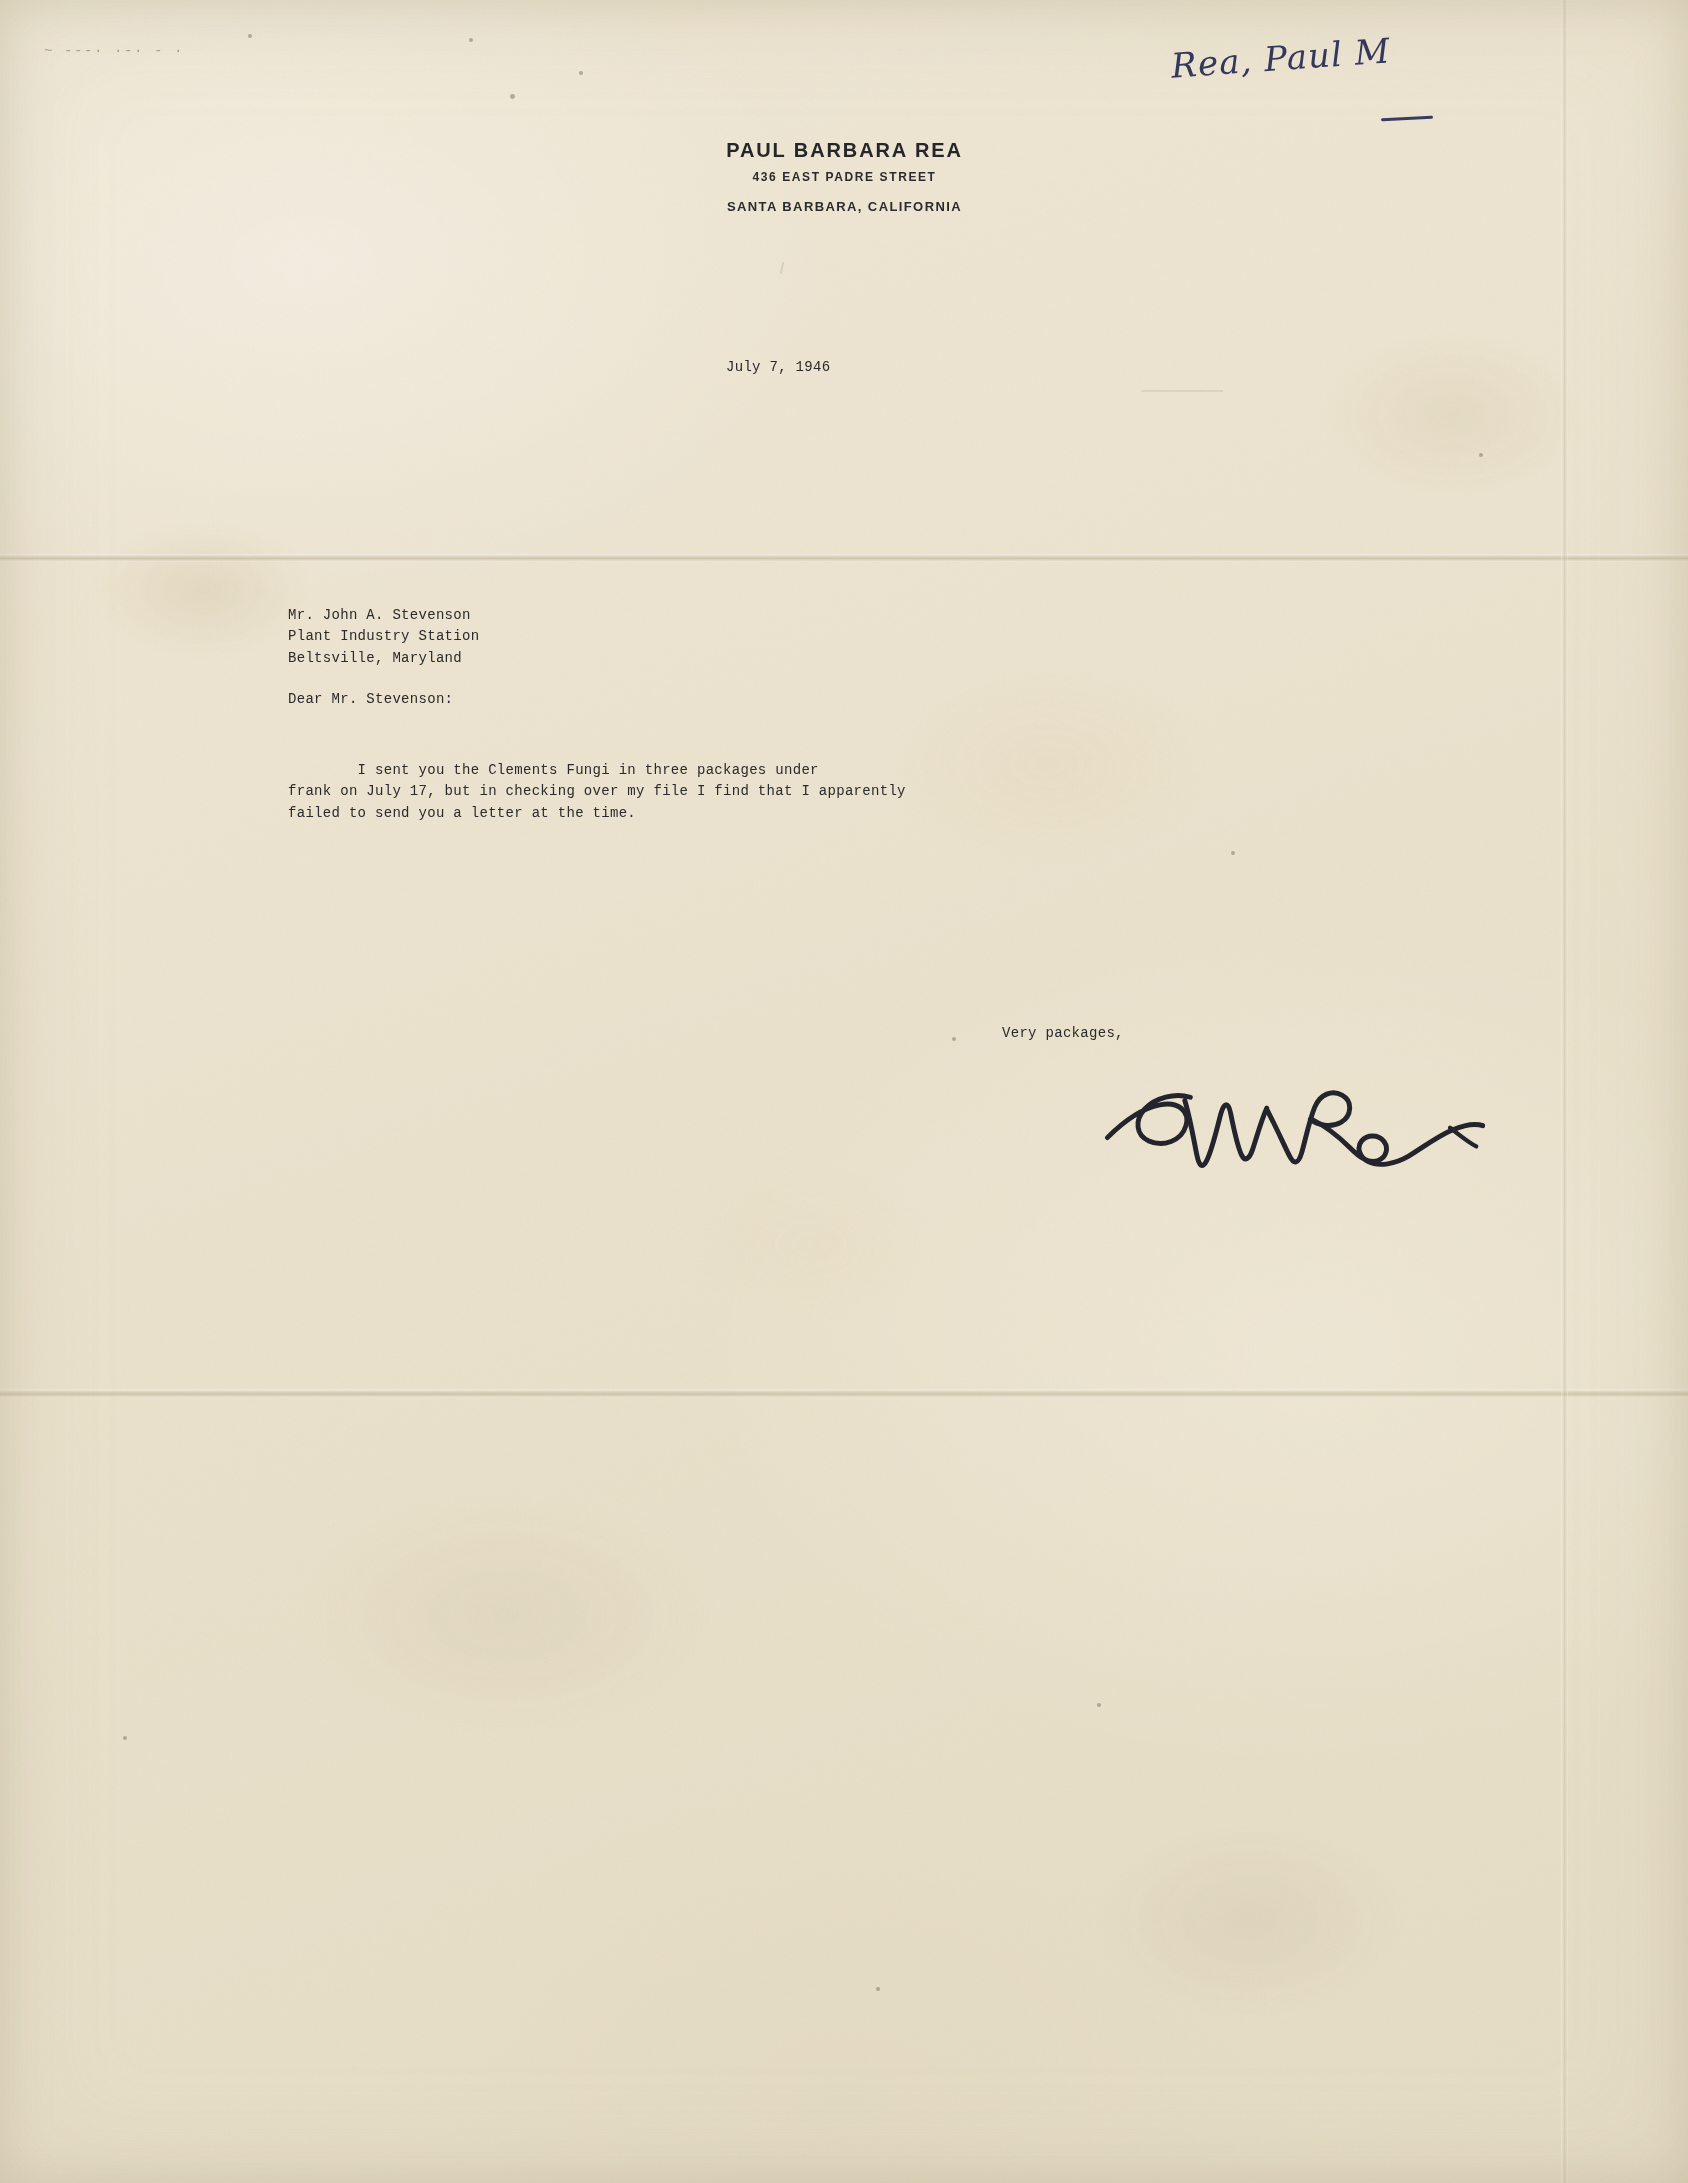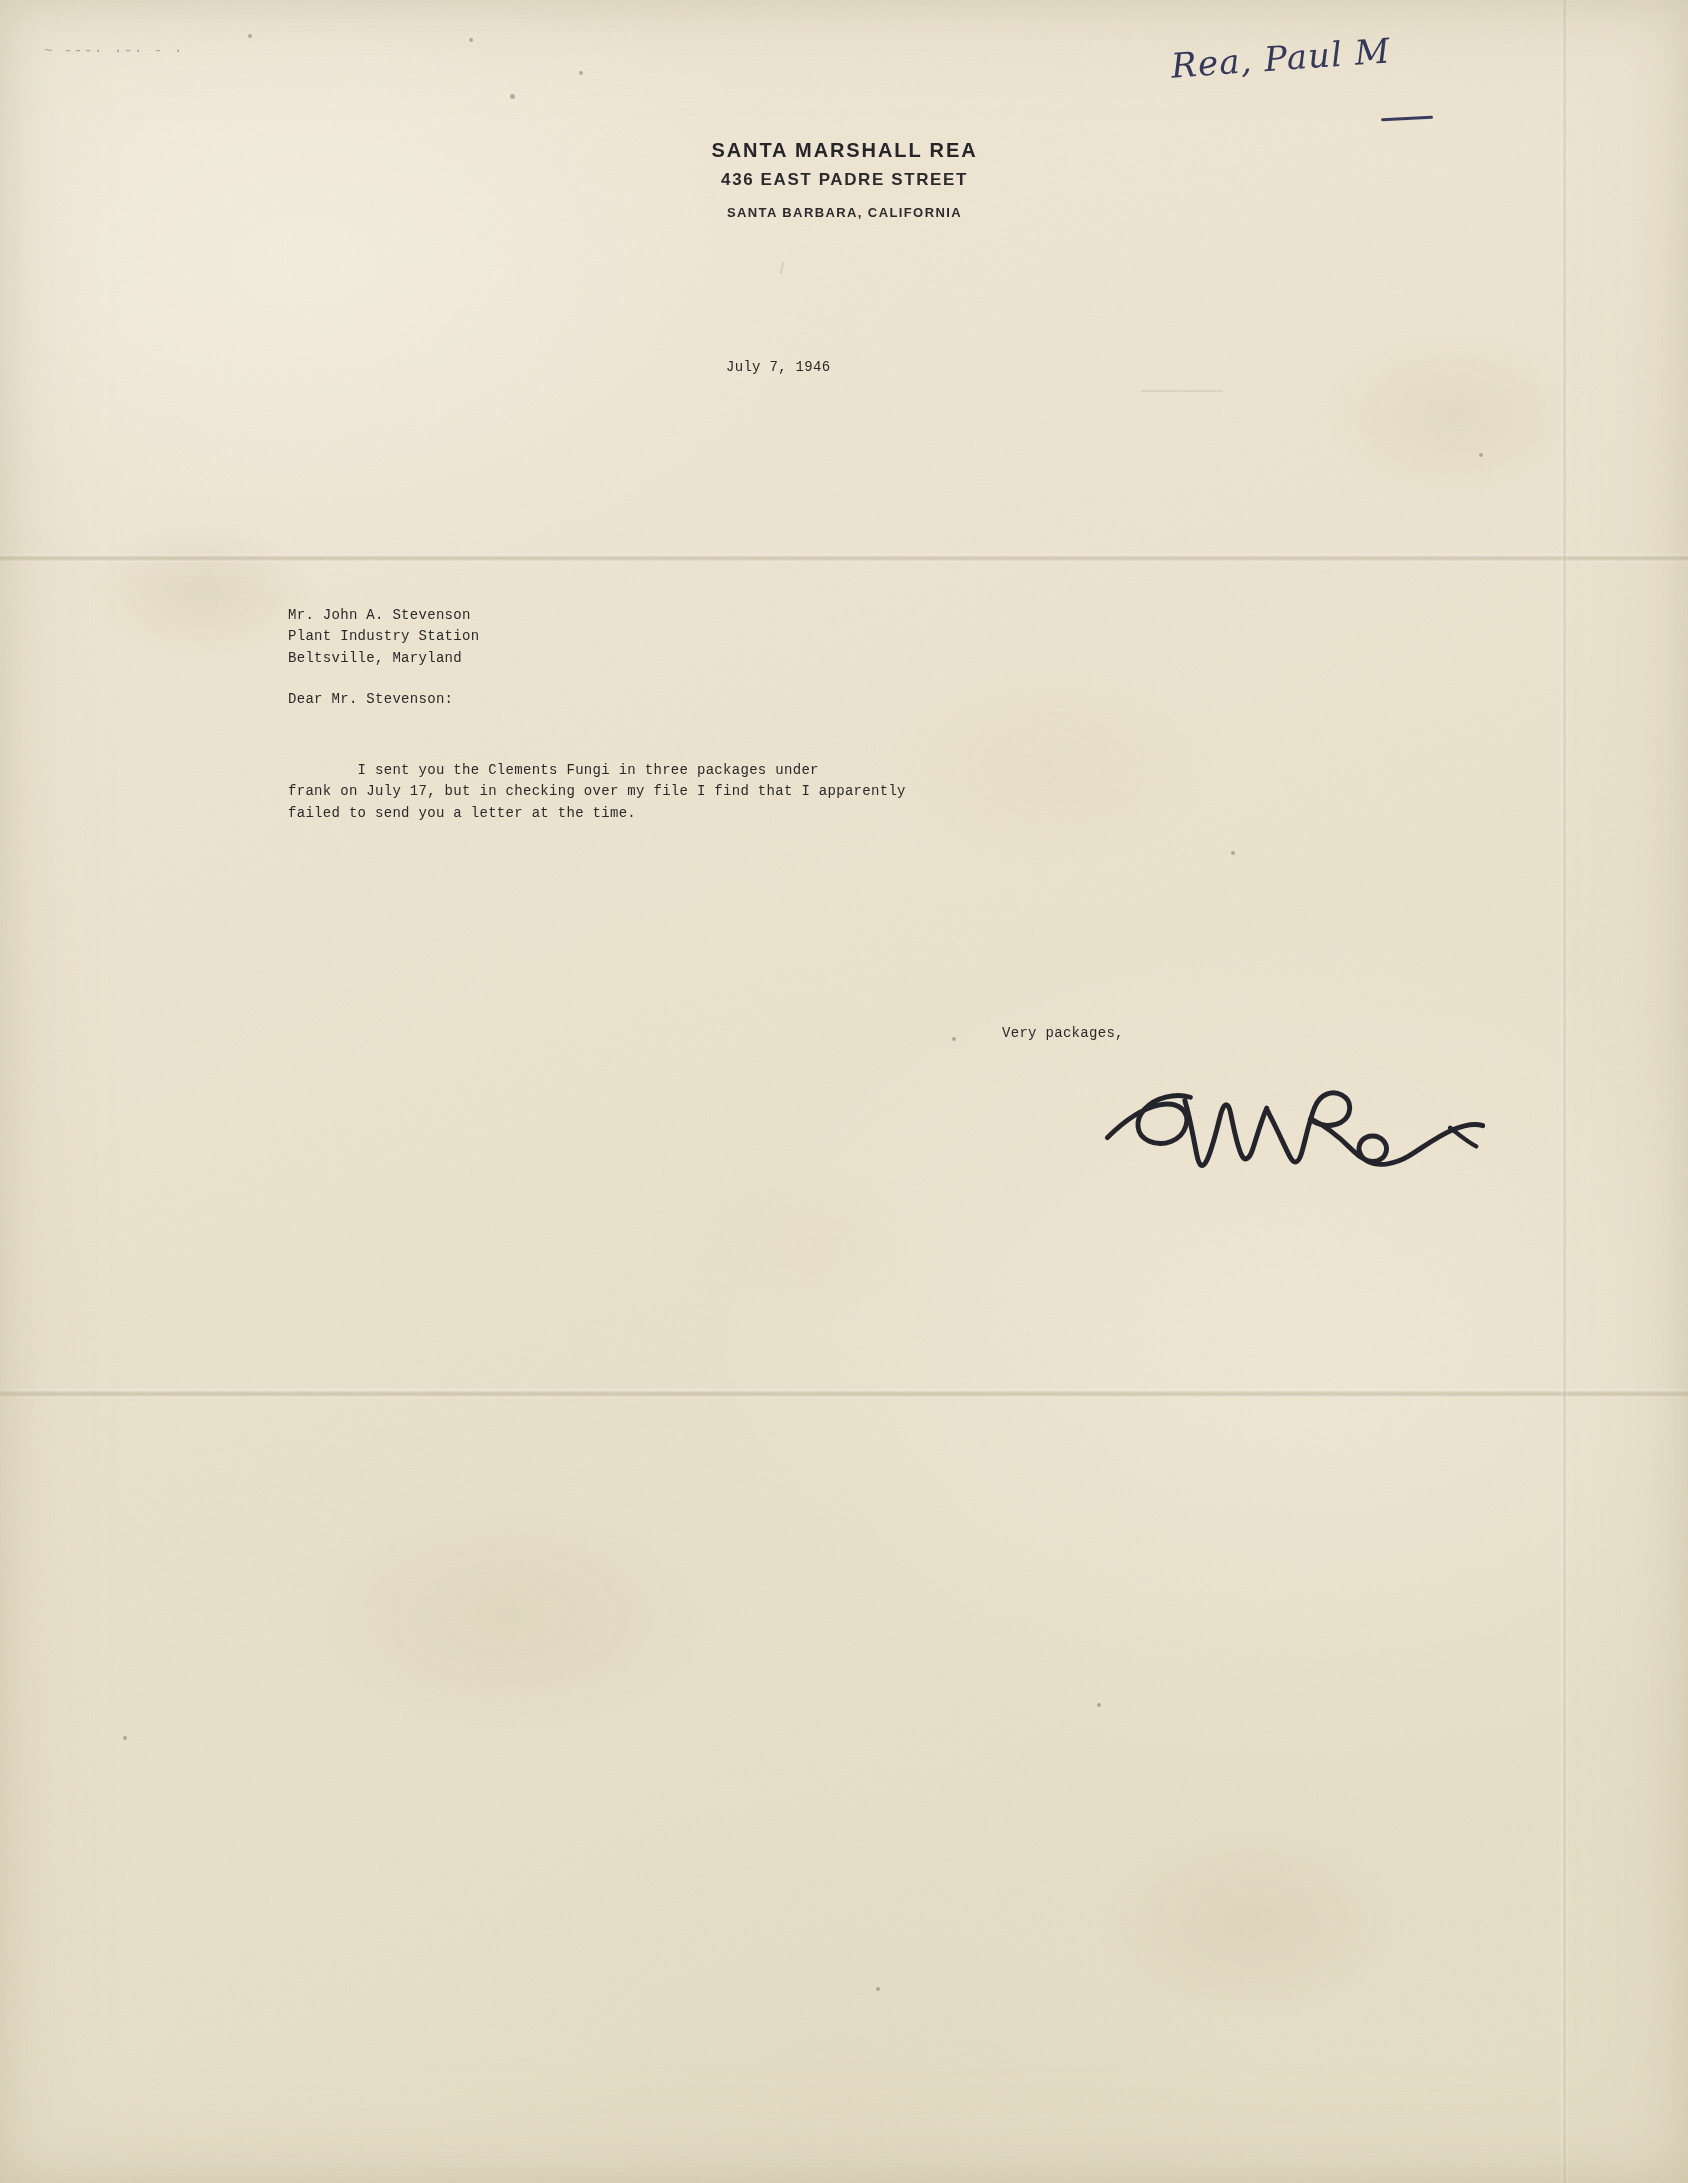--- a/index.html
+++ b/index.html
@@ -114,21 +114,21 @@
   .lh-name {
     font-family: "Liberation Sans", sans-serif;
     font-weight: bold;
     font-size: 20px;
     letter-spacing: 1.9px;
     color: #26262a;
   }
   .lh-addr1 {
     font-family: "Liberation Sans", sans-serif;
     font-weight: bold;
-    font-size: 17px;
+    font-size: 12px;
     letter-spacing: 1.6px;
     margin-top: 7.6px;
     color: #2b2b2e;
   }
   .lh-addr2 {
     font-family: "Liberation Sans", sans-serif;
     font-weight: bold;
     font-size: 13px;
     letter-spacing: 1.4px;
     margin-top: 15px;
@@ -258,21 +258,21 @@
   <div class="stray-dot" style="top:1736px;left:123px;width:4.4px;height:4.4px;"></div>
   <div class="stray-dot" style="top:1703px;left:1097px;width:3.8px;height:3.8px;"></div>
   <div class="stray-dot" style="top:1987px;left:876px;width:3.8px;height:3.8px;"></div>
   <div class="stray-mark" style="top:262px;left:781px;width:2.2px;height:12px;transform:rotate(12deg);opacity:0.4;"></div>
   <div class="stray-mark" style="top:390px;left:1141px;width:82px;height:1.6px;opacity:0.30;"></div>
 
   <div class="annotation">Rea, Paul M</div>
   <div class="annotation-underline"></div>
 
   <div class="letterhead">
-    <div class="lh-name">SANTA MARSHALL REA</div>
+    <div class="lh-name">PAUL BARBARA REA</div>
     <div class="lh-addr1">436 EAST PADRE STREET</div>
     <div class="lh-addr2">SANTA BARBARA, CALIFORNIA</div>
   </div>
 
   <div class="typed date">July 7, 1946</div>
 
   <div class="typed addressee">Mr. John A. Stevenson
 Plant Industry Station
 Beltsville, Maryland</div>
 

